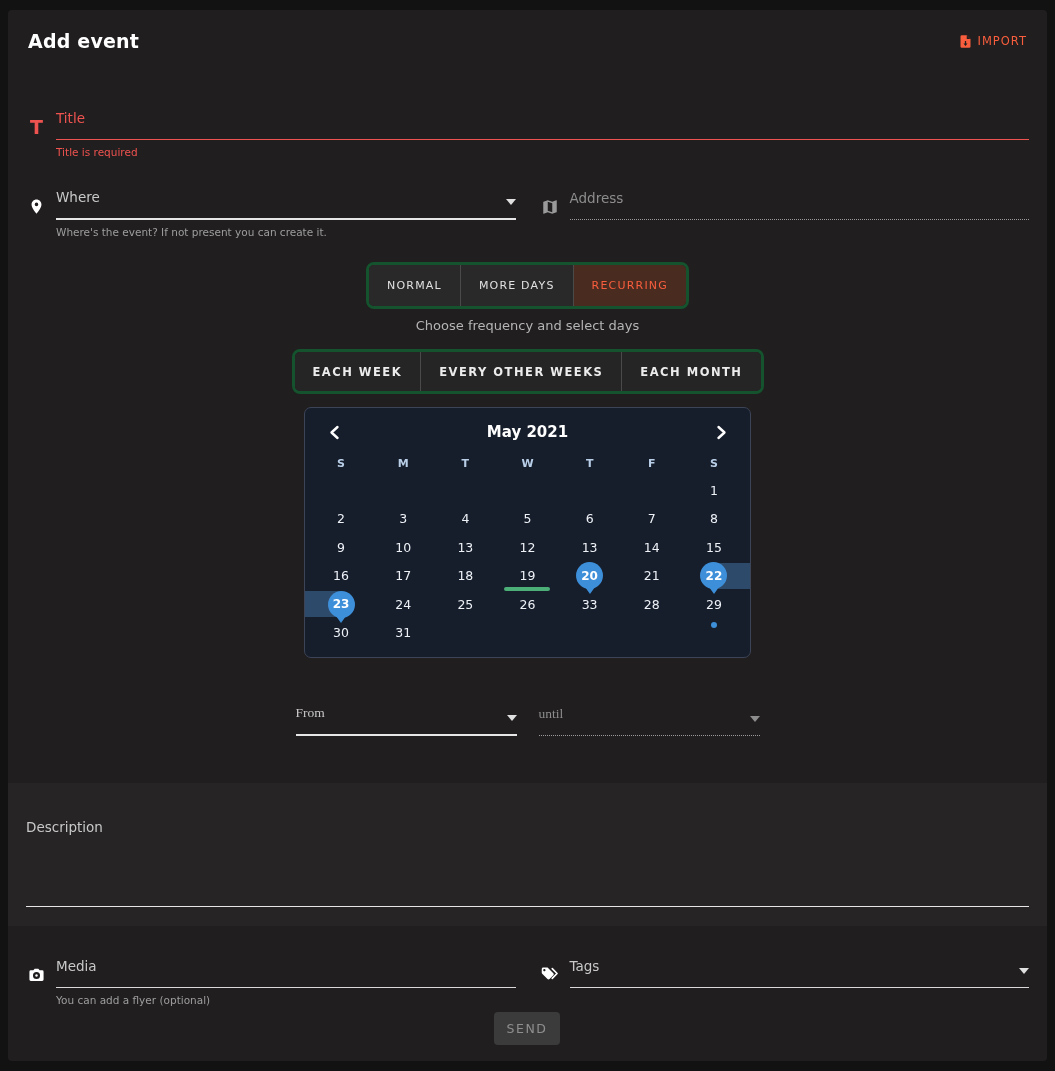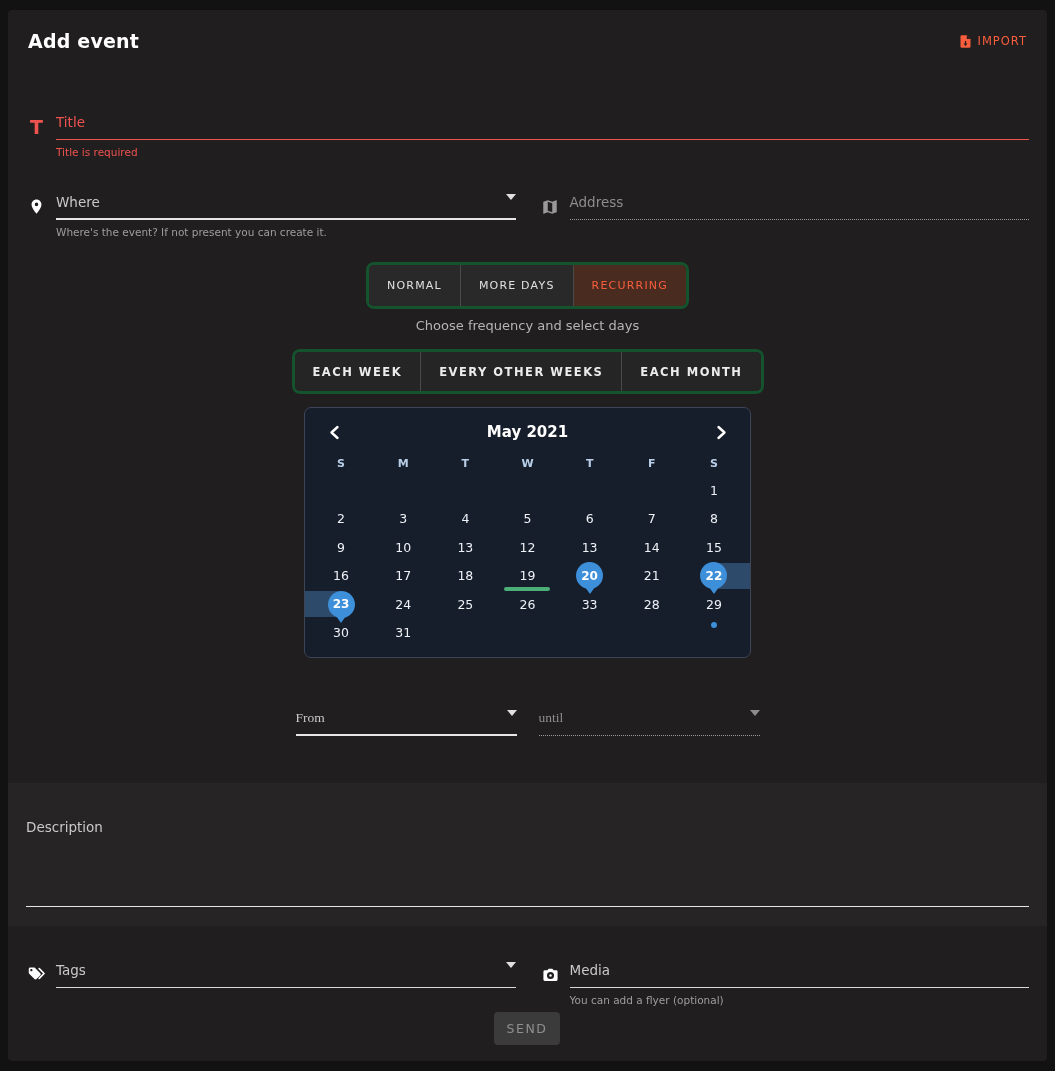--- a/index.html
+++ b/index.html
@@ -16,21 +16,21 @@
   
   .hdr { display:flex; justify-content:space-between; align-items:center; padding:20px 20px 0 20px; }
   .hdr h1 { color:#fff; font-size:19px; font-weight:bold; letter-spacing:.2px; }
   .import-btn { background:none; border:none; display:flex; align-items:center; gap:5px;
     color:var(--accent); font-size:11.5px; letter-spacing:1px; font-weight:500; cursor:pointer;
     font-family:inherit; }
   
   .field-row { display:flex; align-items:flex-start; gap:9px; }
   .f-icon { width:21px; height:21px; flex:0 0 auto; display:flex; align-items:center; justify-content:center; margin-top:2px; }
   .stack { flex:1; min-width:0; }
-  .input-line { display:flex; align-items:flex-start; height:26px; padding-bottom:4px; position:relative; }
+  .input-line { display:flex; align-items:flex-end; height:26px; padding-bottom:13px; position:relative; }
   .ph { font-size:13.5px; color:#c9c9c9; }
   .ph.dim { color:#8d8d8d; }
   .ph.err { color:var(--error); }
   .u-solid { border-bottom:2px solid #e6e6e6; }
   .u-thin  { border-bottom:1px solid #d9d9d9; }
   .u-dot   { border-bottom:1px dotted #9a9a9a; }
   .u-err   { border-bottom:1px solid var(--error); }
   .helper { font-size:10.5px; color:#9e9e9e; margin-top:6px; }
   .helper.err { color:var(--error); }
   .arrow { width:0; height:0; border-left:5px solid transparent; border-right:5px solid transparent;
@@ -337,46 +337,46 @@
   </div>
 
   <div class="desc-band">
     <span class="desc-ph">Description</span>
     <div class="desc-underline"></div>
   </div>
 
   <div class="media-tags">
     <div class="field-row">
       <span class="f-icon">
+        <svg width="19" height="17" viewBox="0 0 24 24">
+          <path fill="#ffffff" d="M9.4 4l-1.83 2H4a2 2 0 0 0-2 2v11a2 2 0 0 0 2 2h16a2 2 0 0 0 2-2V8a2 2 0 0 0-2-2h-3.57L14.6 4H9.4zm2.6 14.5a5 5 0 1 1 0-10 5 5 0 0 1 0 10z"></path>
+          <circle cx="12" cy="13.5" r="3.1" fill="#201e1e"></circle>
+          <circle cx="12" cy="13.5" r="1.7" fill="#ffffff"></circle>
+        </svg>
+      </span>
+      <div class="stack">
+        <div class="input-line u-thin">
+          <span class="ph">Media</span>
+        </div>
+        <div class="helper">You can add a flyer (optional)</div>
+      </div>
+    </div>
+    <div class="field-row">
+      <span class="f-icon">
         <svg width="20" height="18" viewBox="0 0 26 24">
           <path fill="#ffffff" d="M17.41 9.58l-7-7C10.05 2.22 9.55 2 9 2H4c-1.1 0-2 .9-2 2v5c0 .55.22 1.05.59 1.42l7 7c.36.36.86.58 1.41.58s1.05-.22 1.41-.59l5-5c.37-.36.59-.86.59-1.41s-.22-1.06-.59-1.42zM5.5 7C4.67 7 4 6.33 4 5.5S4.67 4 5.5 4 7 4.67 7 5.5 6.33 7 5.5 7z"></path>
           <path fill="none" stroke="#ffffff" stroke-width="2.2" stroke-linecap="round" stroke-linejoin="round" d="M16 3.6l6.4 6.4-6.4 6.4"></path>
         </svg>
       </span>
       <div class="stack">
         <div class="input-line u-thin">
           <span class="ph">Tags</span>
           <span class="arrow"></span>
         </div>
       </div>
     </div>
-    <div class="field-row">
-      <span class="f-icon">
-        <svg width="19" height="17" viewBox="0 0 24 24">
-          <path fill="#ffffff" d="M9.4 4l-1.83 2H4a2 2 0 0 0-2 2v11a2 2 0 0 0 2 2h16a2 2 0 0 0 2-2V8a2 2 0 0 0-2-2h-3.57L14.6 4H9.4zm2.6 14.5a5 5 0 1 1 0-10 5 5 0 0 1 0 10z"></path>
-          <circle cx="12" cy="13.5" r="3.1" fill="#201e1e"></circle>
-          <circle cx="12" cy="13.5" r="1.7" fill="#ffffff"></circle>
-        </svg>
-      </span>
-      <div class="stack">
-        <div class="input-line u-thin">
-          <span class="ph">Media</span>
-        </div>
-        <div class="helper">You can add a flyer (optional)</div>
-      </div>
-    </div>
   </div>
 
   <div class="footer">
     <button class="send-btn">SEND</button>
   </div>
 
 </div>
 
 </body></html>

